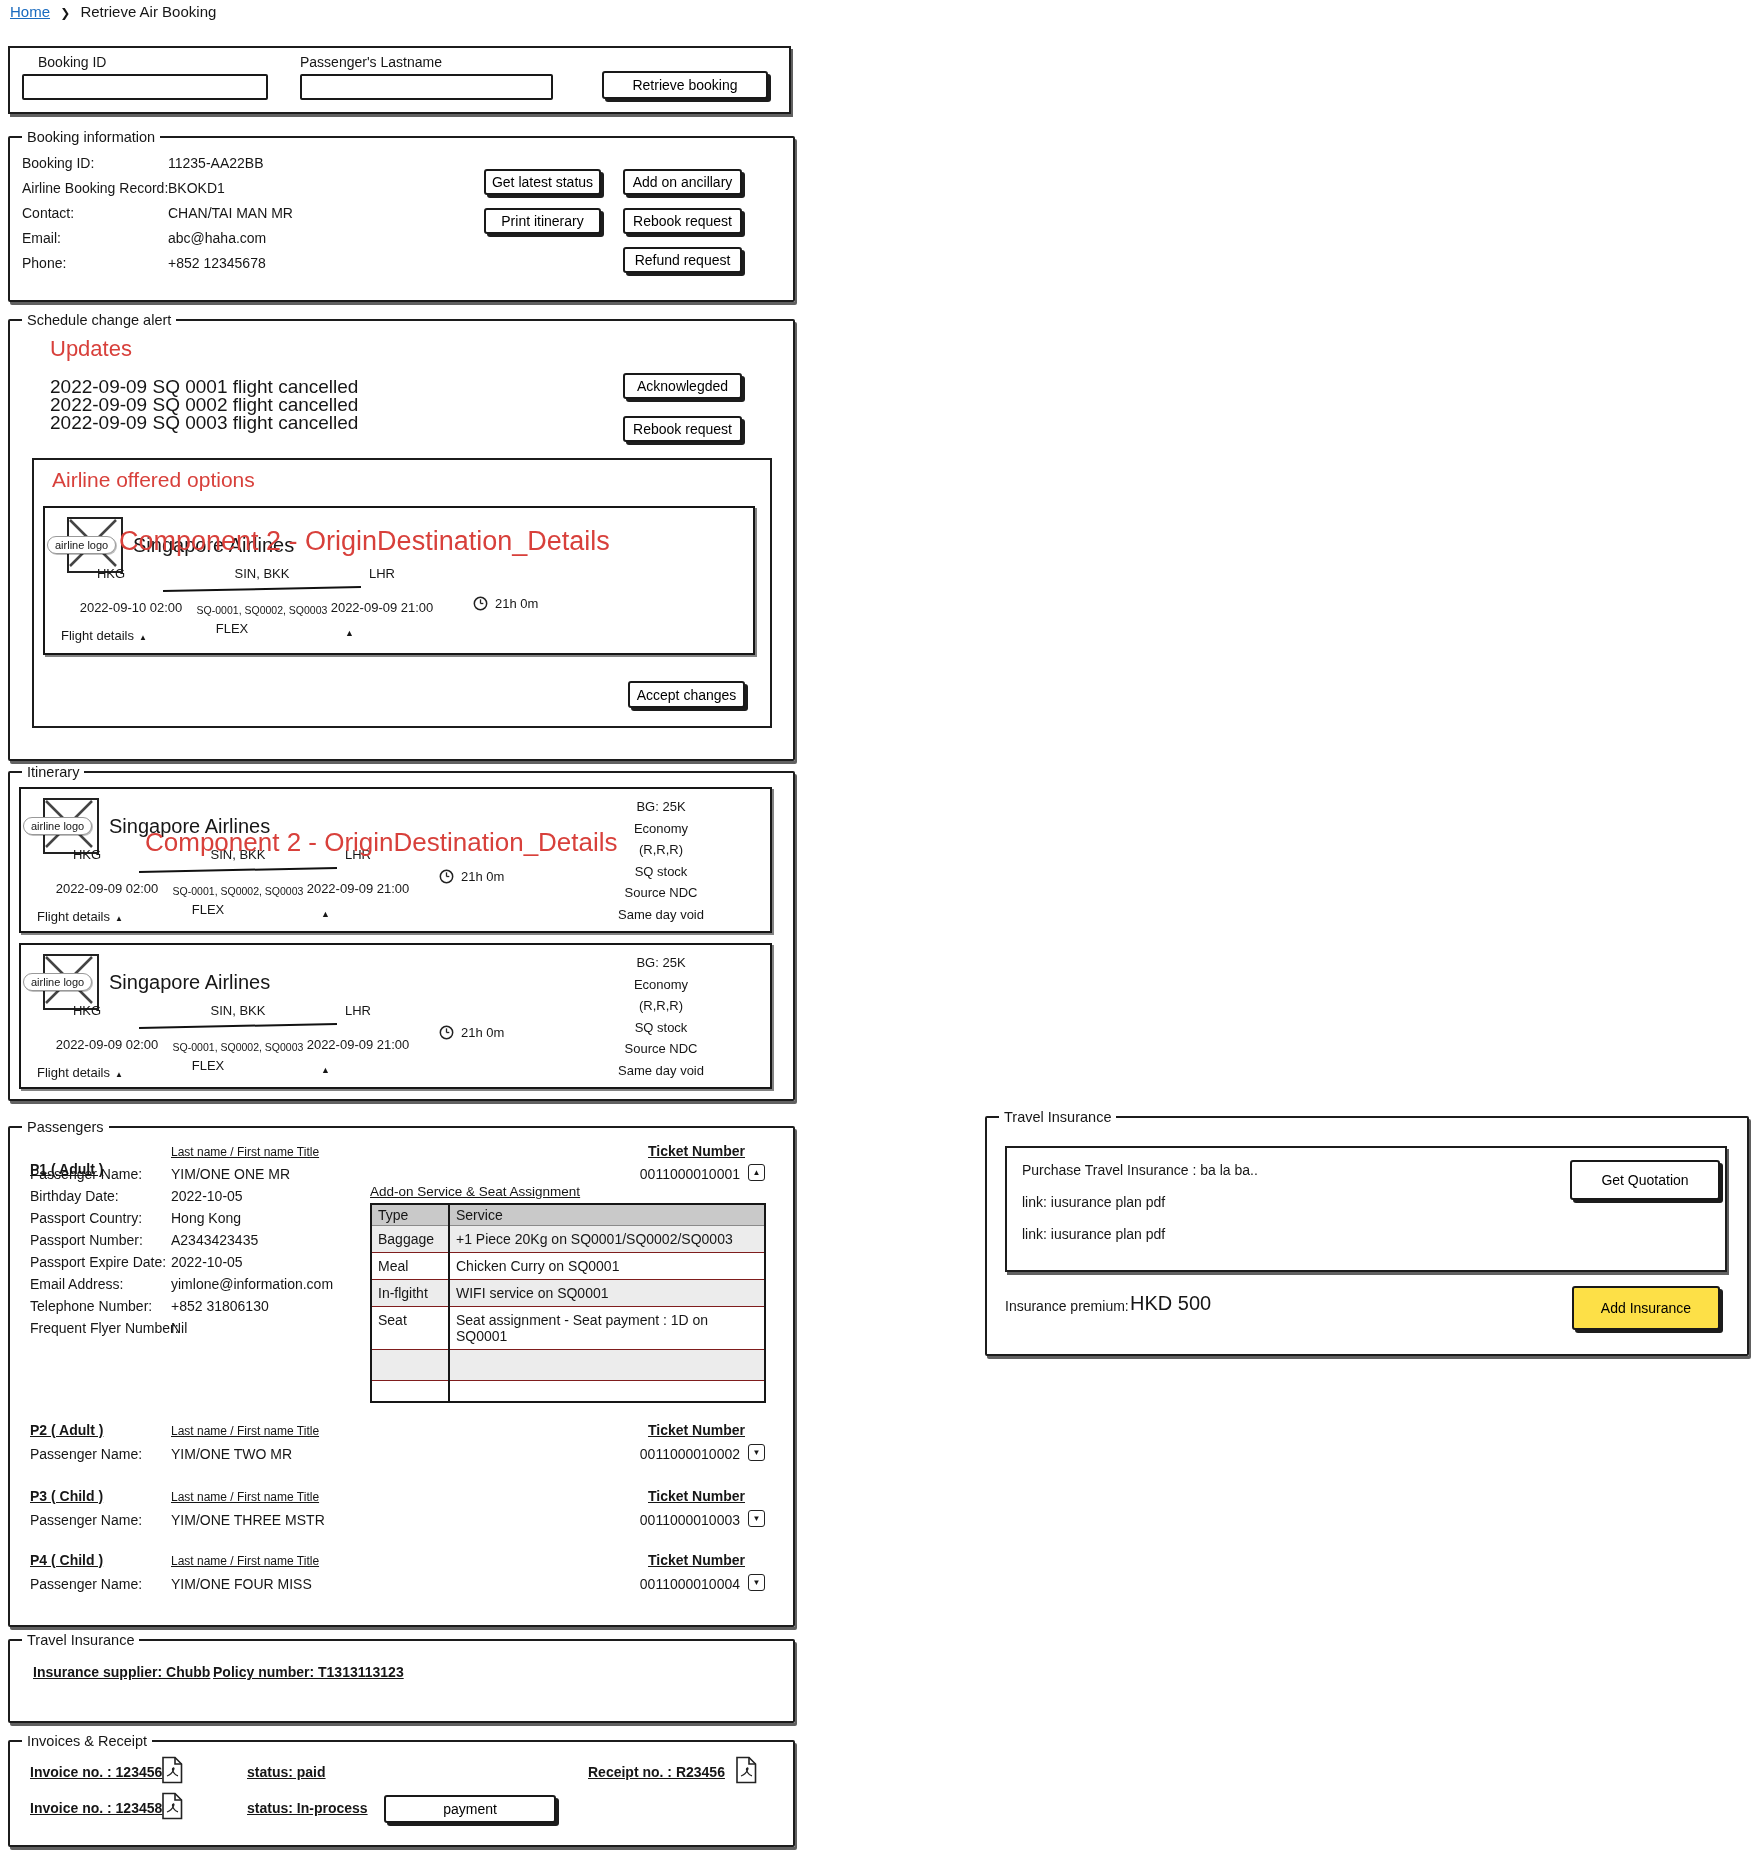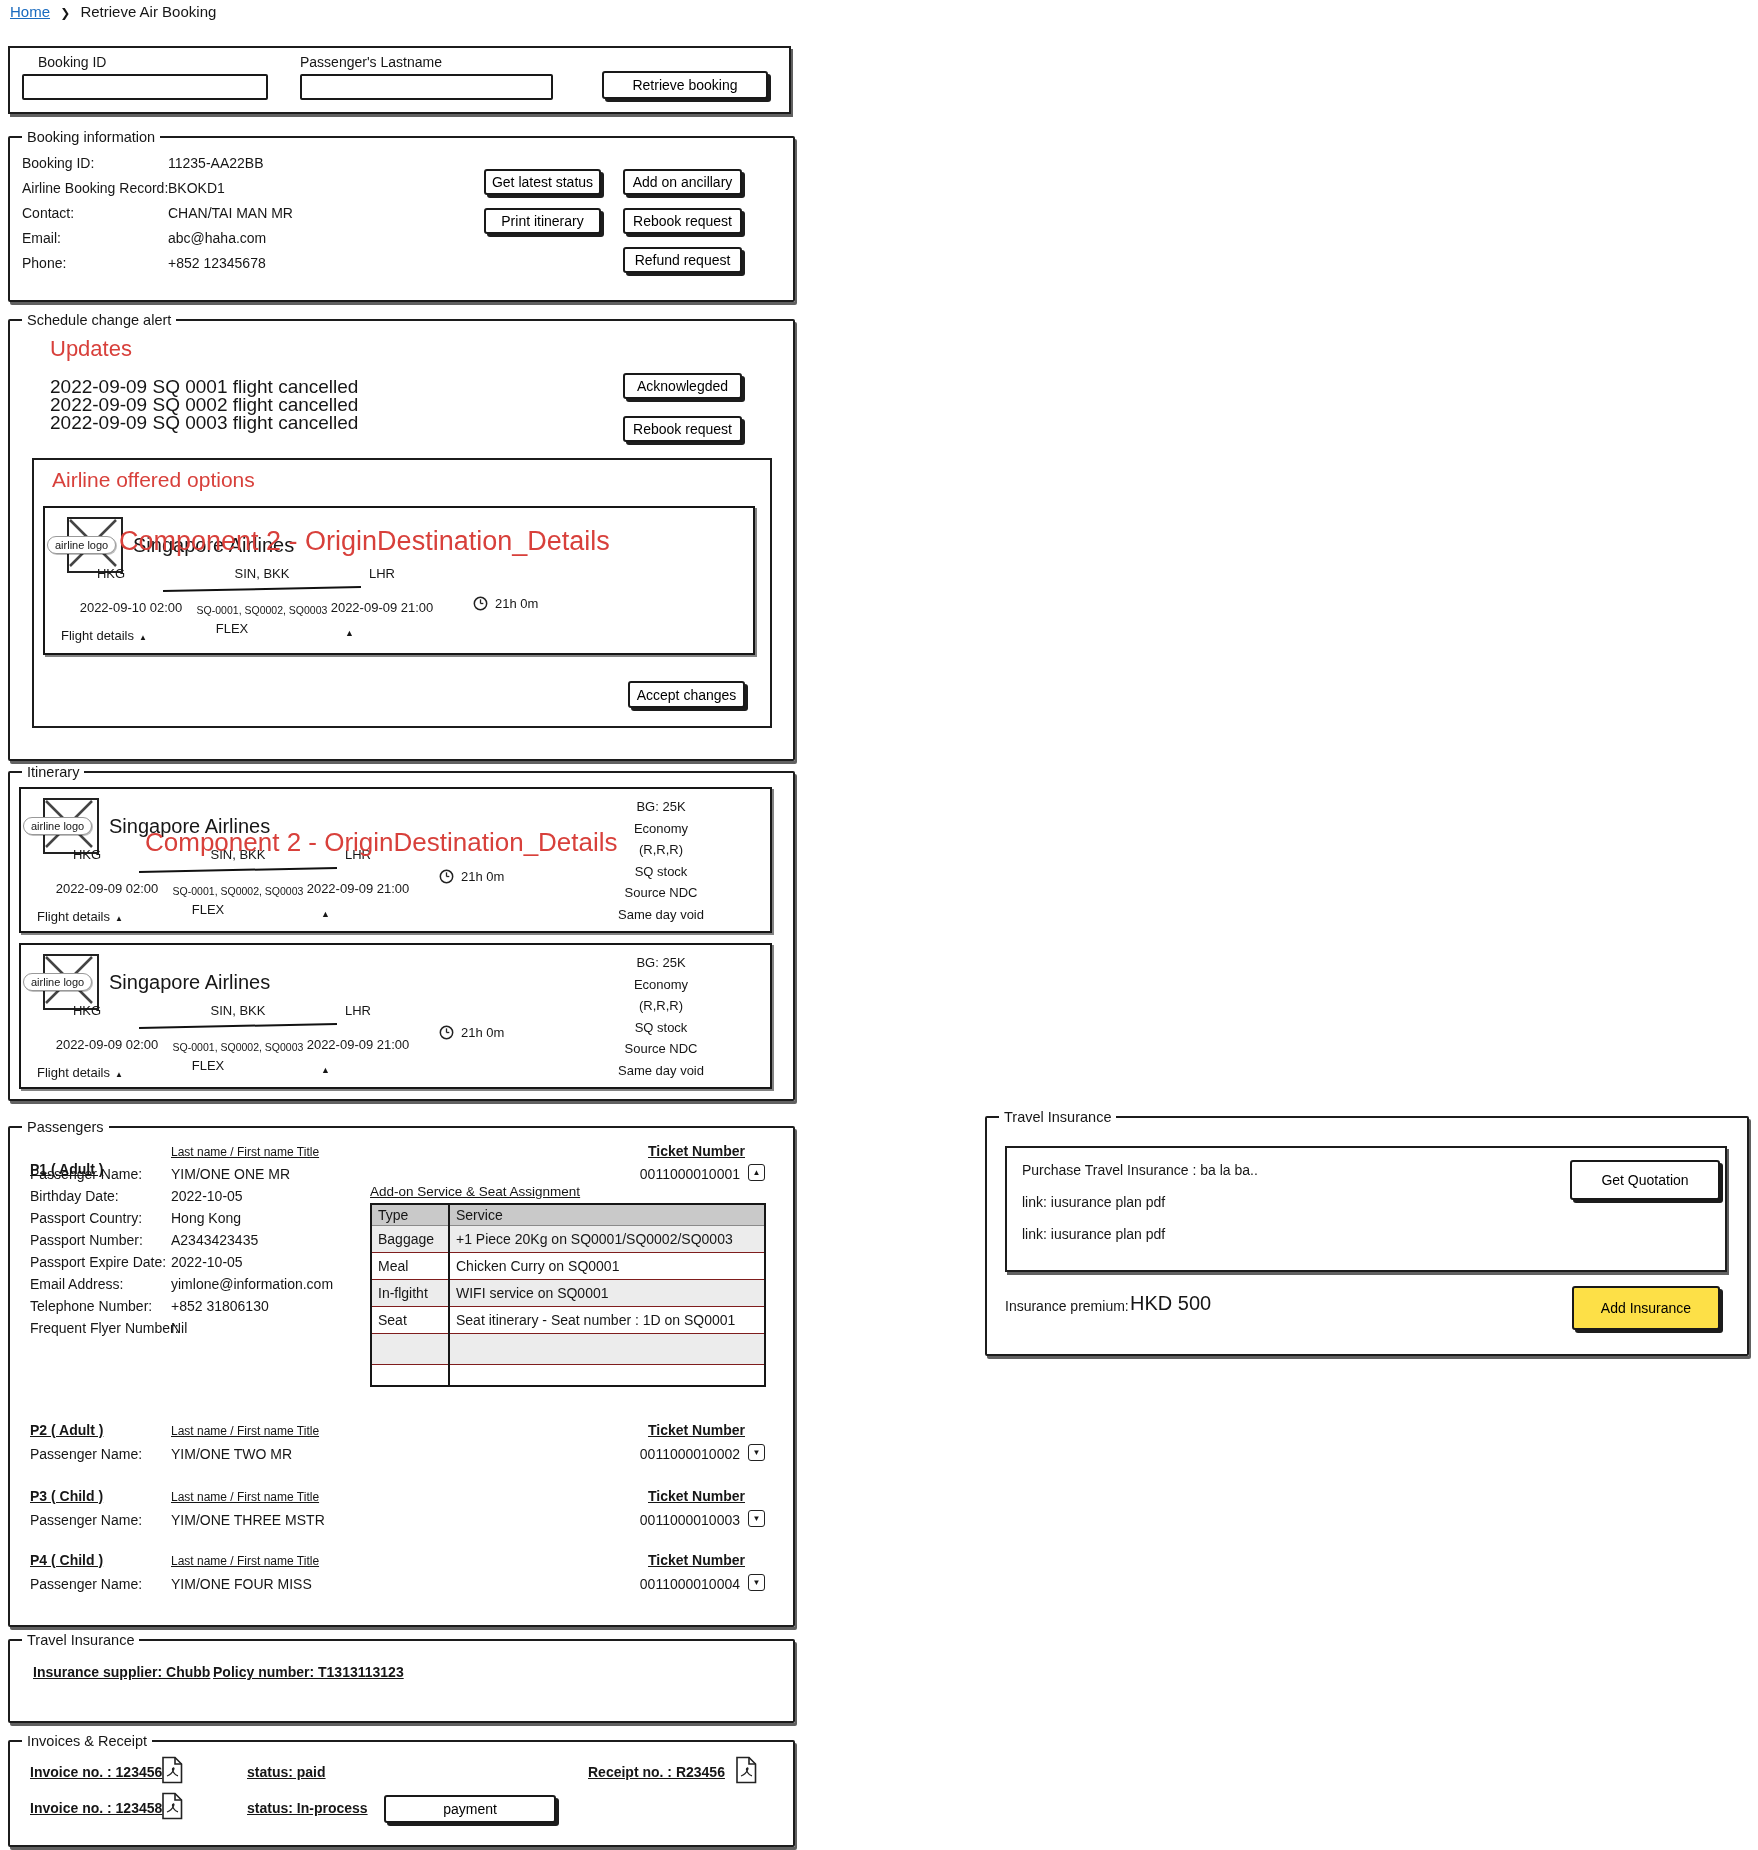--- a/index.html
+++ b/index.html
@@ -248,21 +248,21 @@
         <tr>
           <td class="c1">Meal</td>
           <td>Chicken Curry on SQ0001</td>
         </tr>
         <tr>
           <td class="c1">In-flgitht</td>
           <td>WIFI service on  SQ0001</td>
         </tr>
         <tr>
           <td class="c1">Seat</td>
-          <td>Seat itinerary - Seat number : 1D on SQ0001</td>
+          <td>Seat assignment - Seat payment : 1D on SQ0001</td>
         </tr>
         <tr>
             <td class="c1" style="height:20px;"></td>
             <td></td>
           </tr>
         <tr>
             <td class="c1" style="height:10px;"></td>
             <td></td>
           </tr>
       </tbody>

